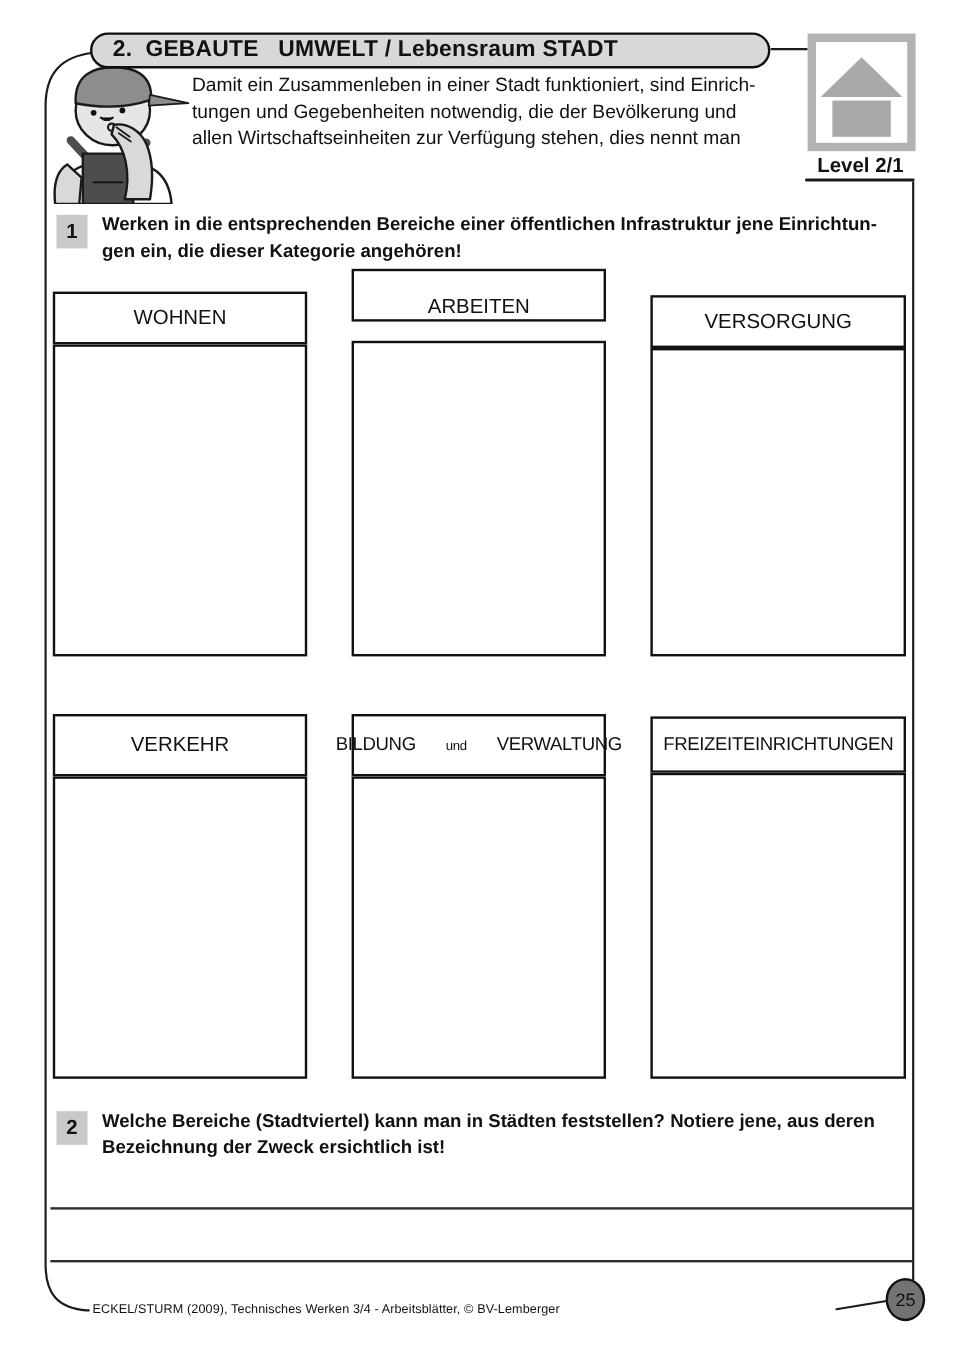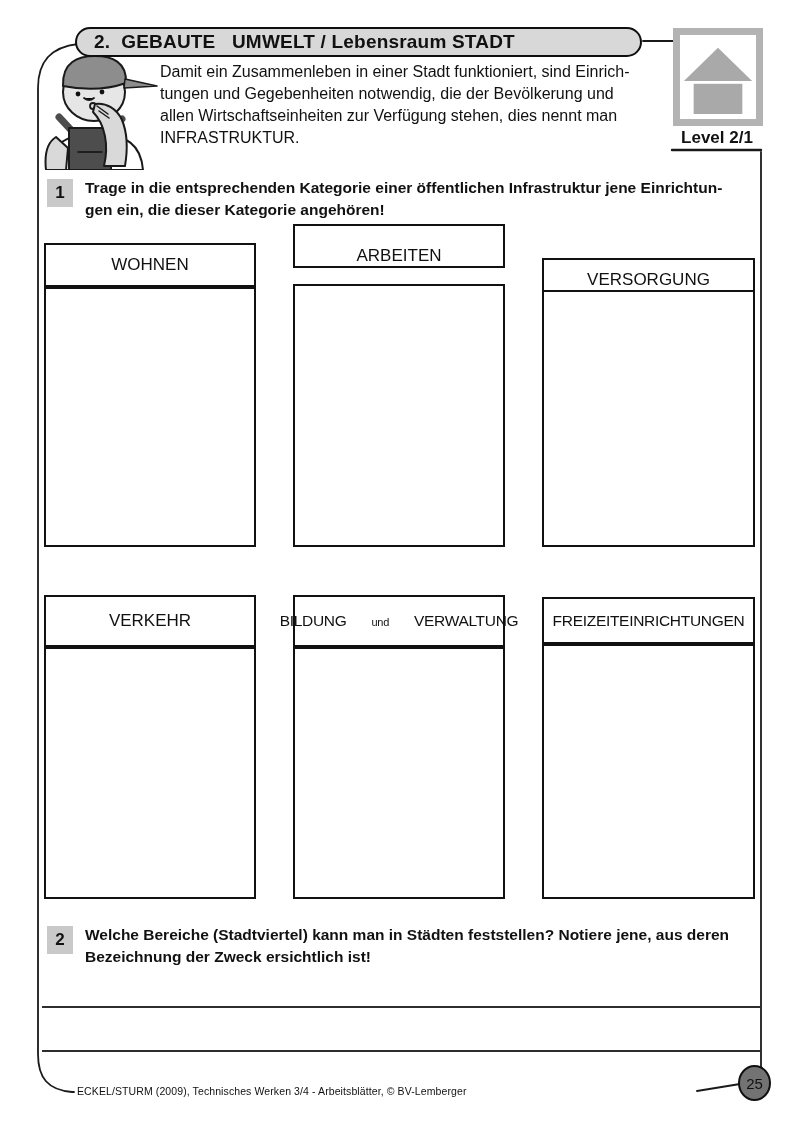--- a/index.html
+++ b/index.html
@@ -94,48 +94,47 @@
       <path d="M 57,52 C 68,50 79,57 84,68 C 89,80 90,96 87,114 L 66,114 C 71,93 67,72 55,60 Z" fill="#d9d9d9"></path>
       <path d="M 59,54 L 70,62" stroke-width="1.5"></path>
       <path d="M 61,59 L 71,66" stroke-width="1.5"></path>
     </g>
   </svg>
 
   <div class="intro">
     <div>Damit ein Zusammenleben in einer Stadt funktioniert, sind Einrich-</div>
     <div>tungen und Gegebenheiten notwendig, die der Bevölkerung und</div>
     <div>allen Wirtschaftseinheiten zur Verfügung stehen, dies nennt man</div>
-    <div>INFRASTRUKTUR.</div>
   </div>
 
   <div class="level-box">
     <svg width="74" height="82" viewBox="0 0 76 84">
       <polygon points="38,12 3,46 73,46" fill="#a9a9a9"></polygon>
       <rect x="13" y="49" width="50" height="31" fill="#a9a9a9"></rect>
     </svg>
   </div>
   <div class="level-label">Level 2/1</div>
 
   <div class="badge" style="top:179px;">1</div>
   <div class="task-text" style="top:177px;">
-    <div>Trage in die entsprechenden Kategorie einer öffentlichen Infrastruktur jene Einrichtun-</div>
+    <div>Werken in die entsprechenden Bereiche einer öffentlichen Infrastruktur jene Einrichtun-</div>
     <div>gen ein, die dieser Kategorie angehören!</div>
   </div>
 
   <div class="cat-header" style="left:44px;top:243px;width:212px;height:44px;">
     <span>WOHNEN</span>
   </div>
   <div class="cat-body" style="left:44px;top:287px;width:212px;height:260px;"></div>
 
   <div class="cat-header" style="left:293px;top:224px;width:212px;height:44px;align-items:flex-end;">
     <span>ARBEITEN</span>
   </div>
   <div class="cat-body" style="left:293px;top:284px;width:212px;height:263px;"></div>
 
-  <div class="cat-header" style="left:542px;top:246px;width:213px;height:44px;margin-top:12px;">
+  <div class="cat-header" style="left:542px;top:246px;width:213px;height:44px;">
     <span>VERSORGUNG</span>
   </div>
   <div class="cat-body" style="left:542px;top:290px;width:213px;height:257px;"></div>
 
   <div class="cat-header" style="left:44px;top:595px;width:212px;height:52px;text-align:right;">
     <span>VERKEHR</span>
   </div>
   <div class="cat-body" style="left:44px;top:647px;width:212px;height:252px;"></div>
 
   <div class="cat-header tight" style="left:293px;top:595px;width:212px;height:52px;">

